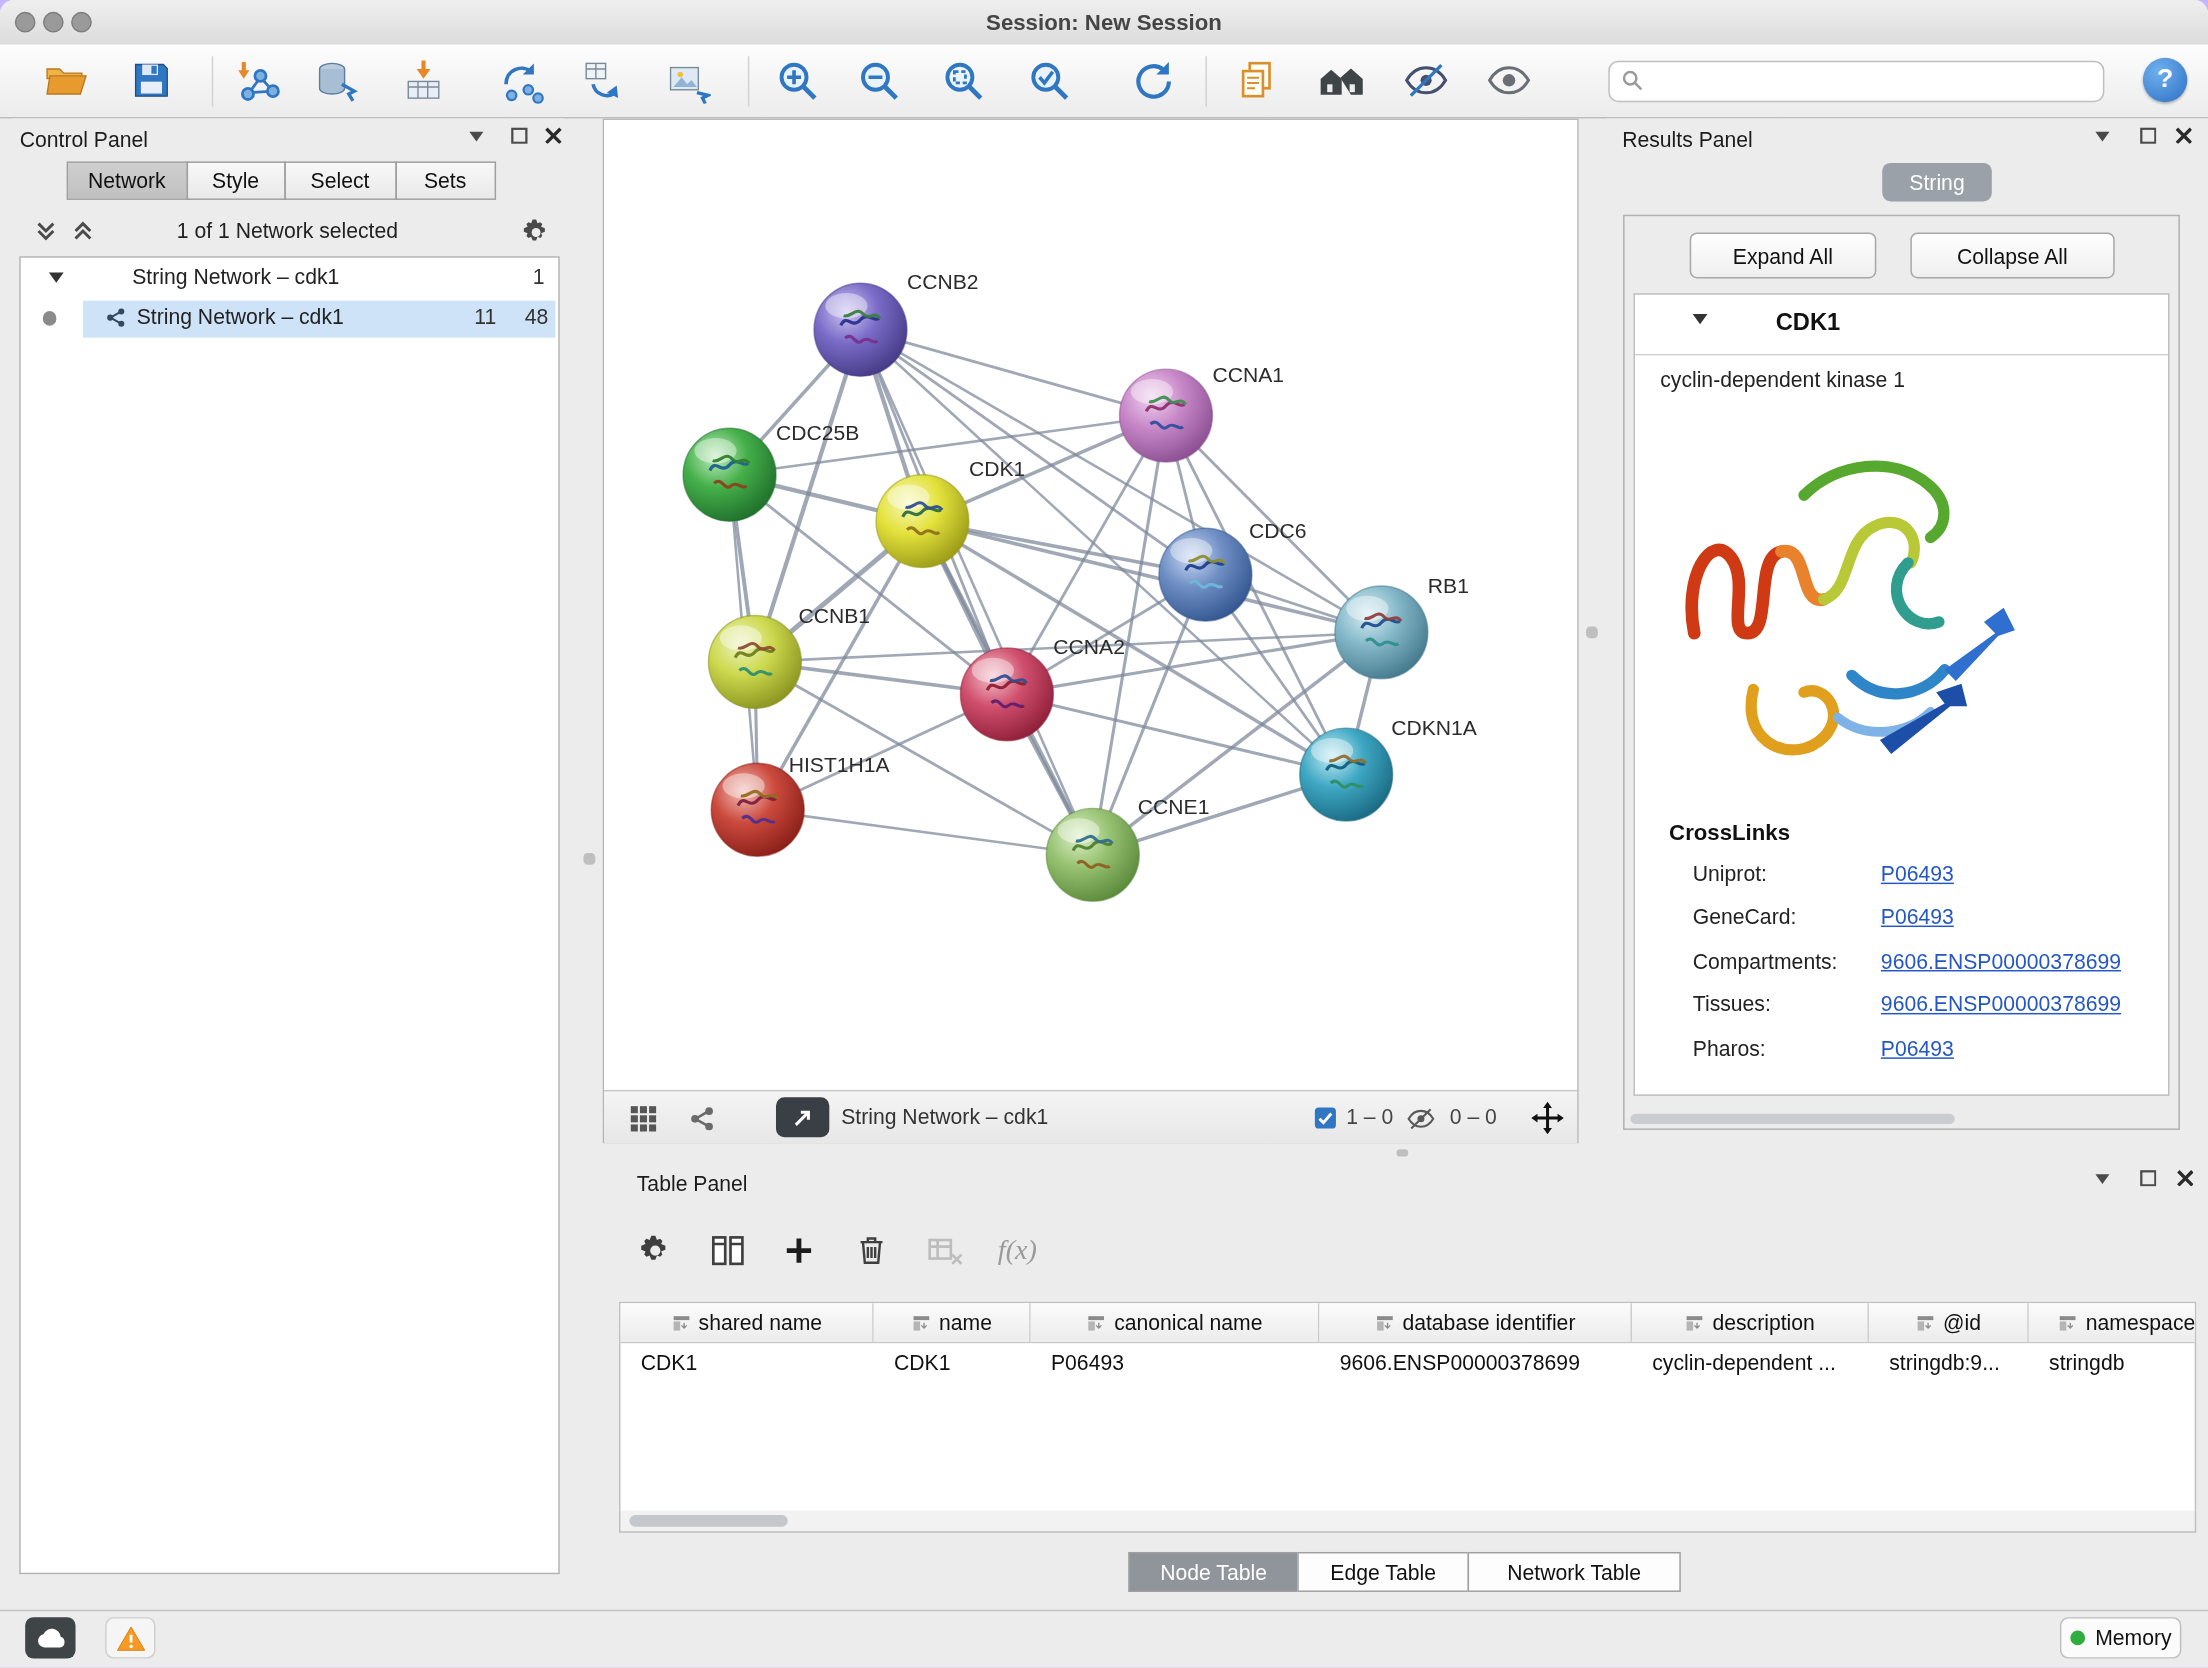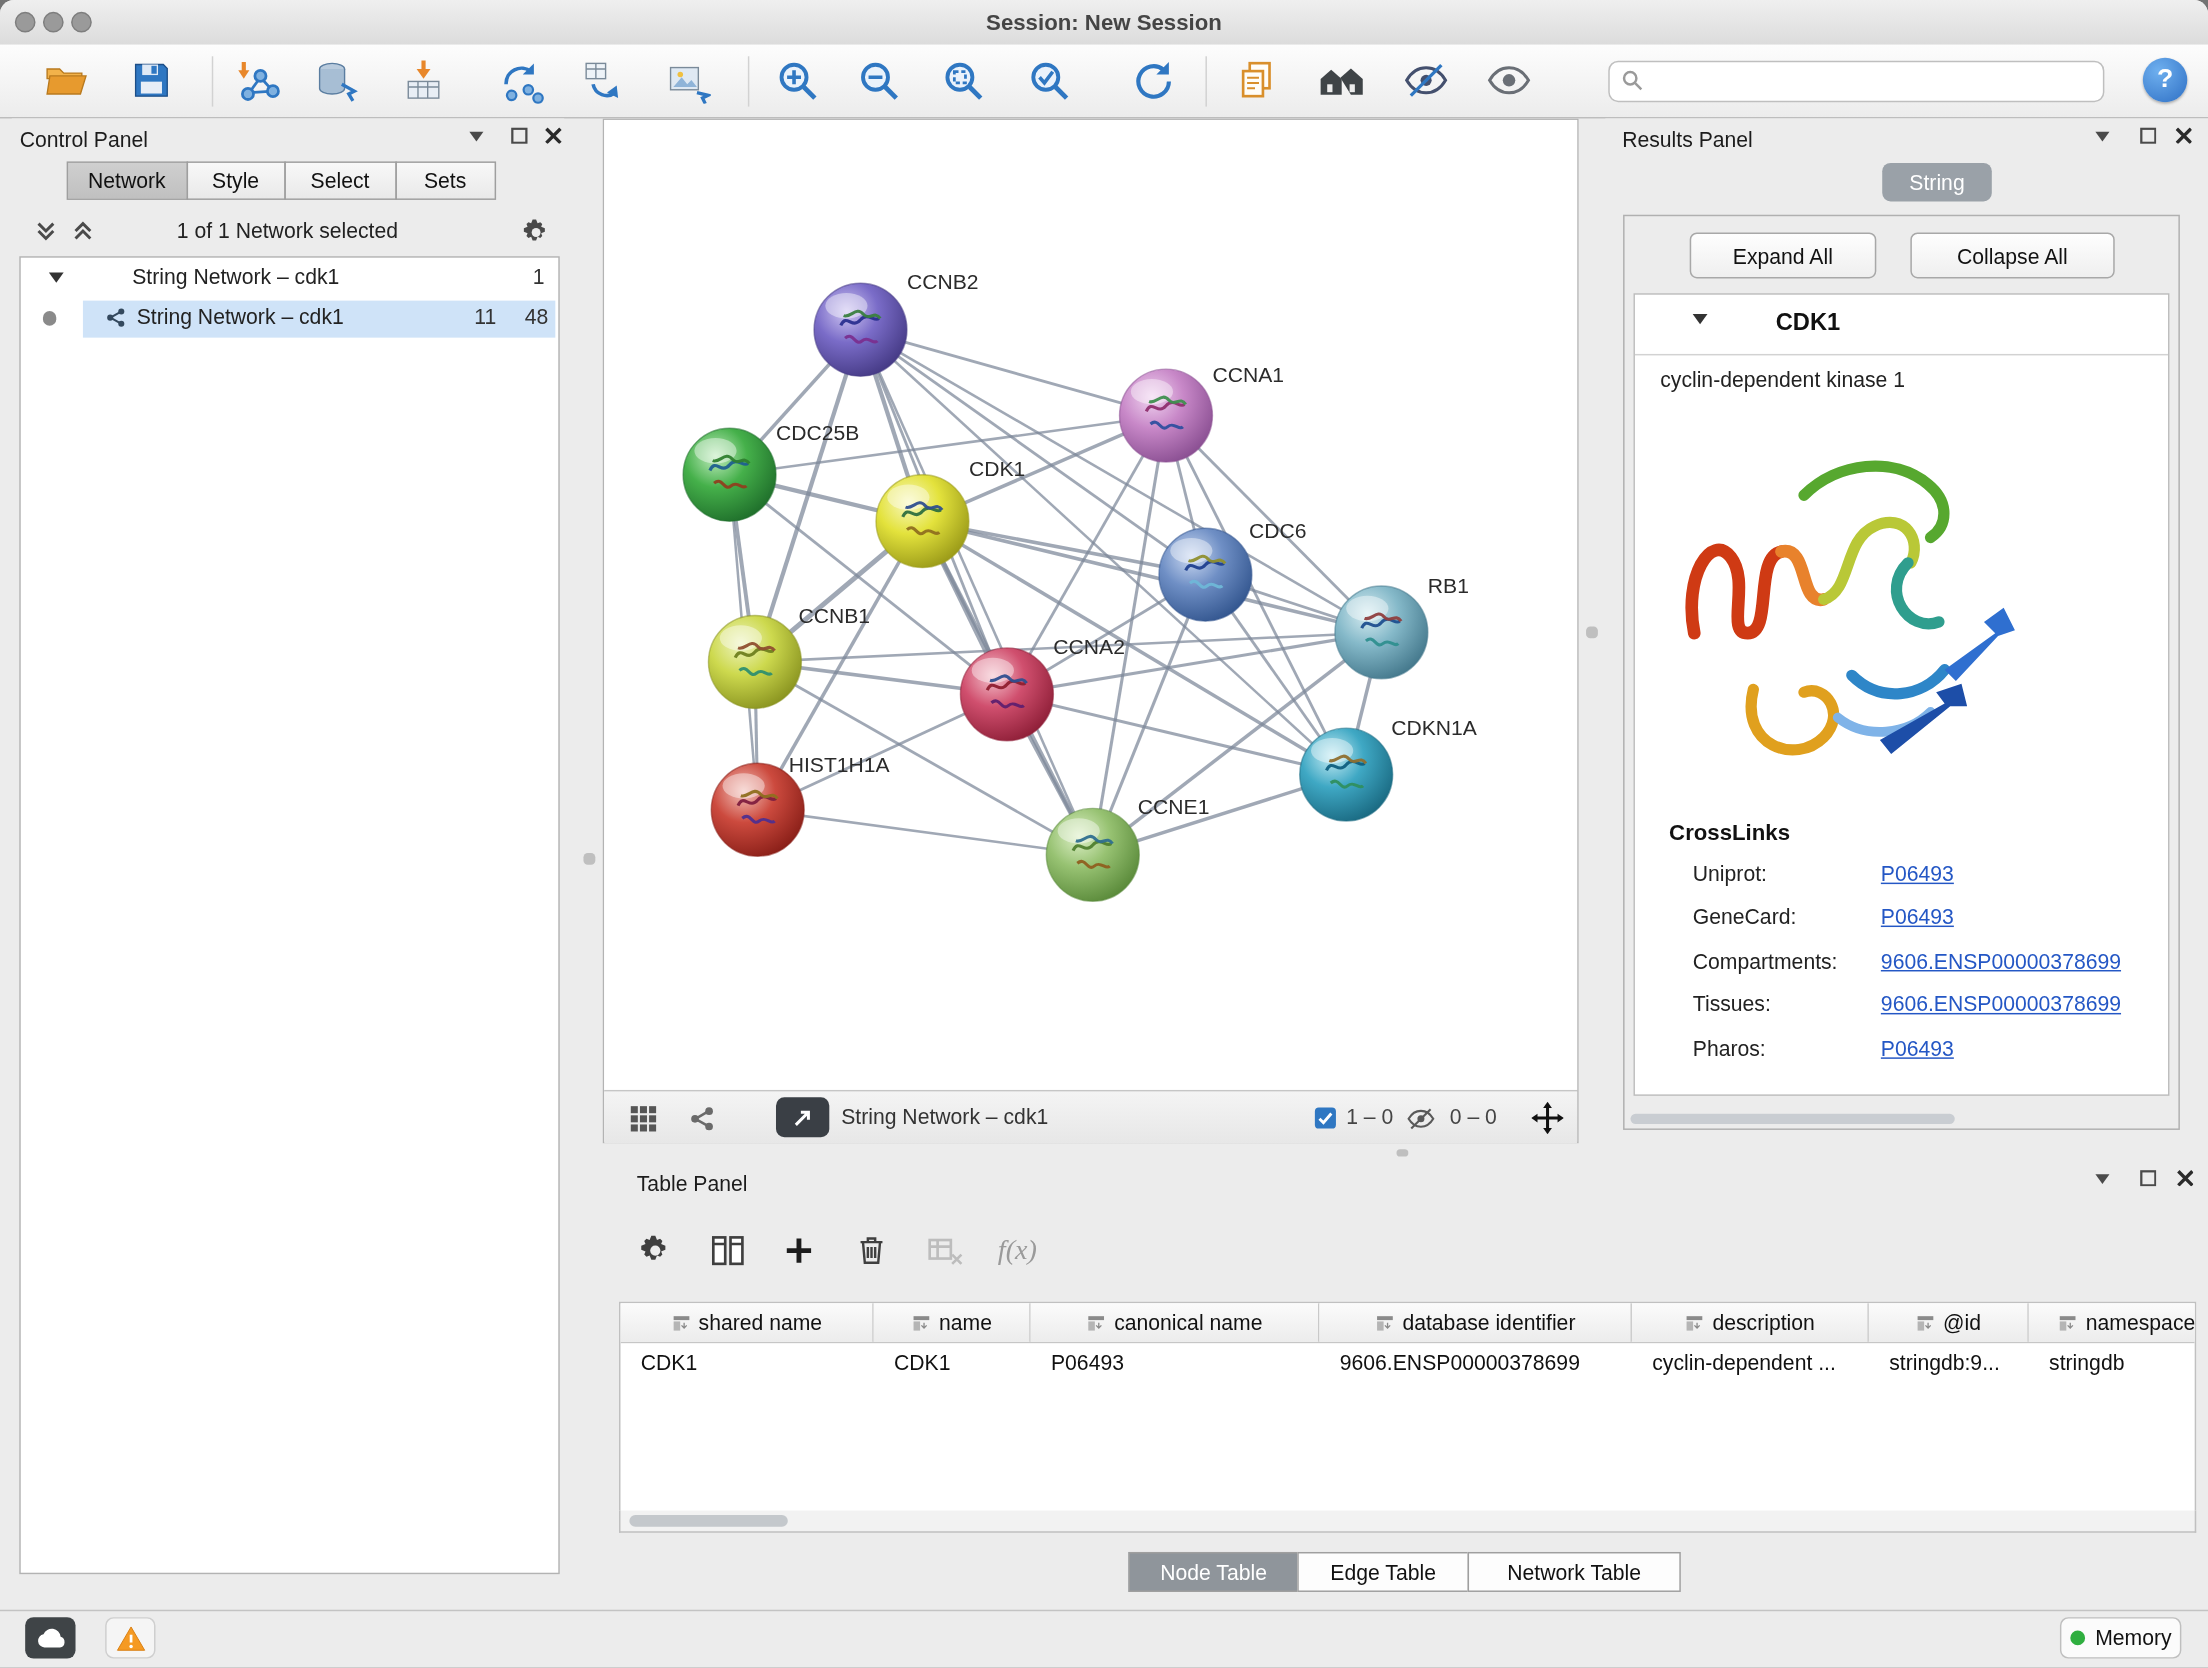--- a/index.html
+++ b/index.html
@@ -1,16 +1,16 @@
 <!DOCTYPE html>
 <html style="font-size:15px"><head>
 <meta charset="utf-8">
 <style>
   html,body{margin:0;padding:0;background:#ffffff;}
-  #stage{width:2208px;height:1668px;overflow:hidden;background:#737373;}
+  #stage{width:2208px;height:1668px;overflow:hidden;background:#c4b5fd;}
   #app{width:1491px;height:1126px;transform:scale(1.4809);transform-origin:0 0;position:relative;
        font-family:"Liberation Sans",sans-serif;background:#ececec;border-radius:9.5px 9.5px 0 0;overflow:hidden;
        -webkit-font-smoothing:antialiased;}
   .abs{position:absolute;}
   
   #titlebar{left:0;top:0;width:1491px;height:29.5px;background:linear-gradient(#efefef,#dcdcdc);border-bottom:1px solid #c3c3c3;}
   .traffic{width:12.4px;height:12.4px;border-radius:50%;background:#9a9a9a;border:1px solid #7e7e7e;top:7.6px;}
   #win-title{width:100%;top:5.7px;text-align:center;font-size:15px;color:#454545;font-weight:bold;}
   
   #toolbar{left:0;top:30px;width:1491px;height:49px;background:linear-gradient(#fdfdfd,#ececec);border-bottom:1px solid #bdbdbd;}

